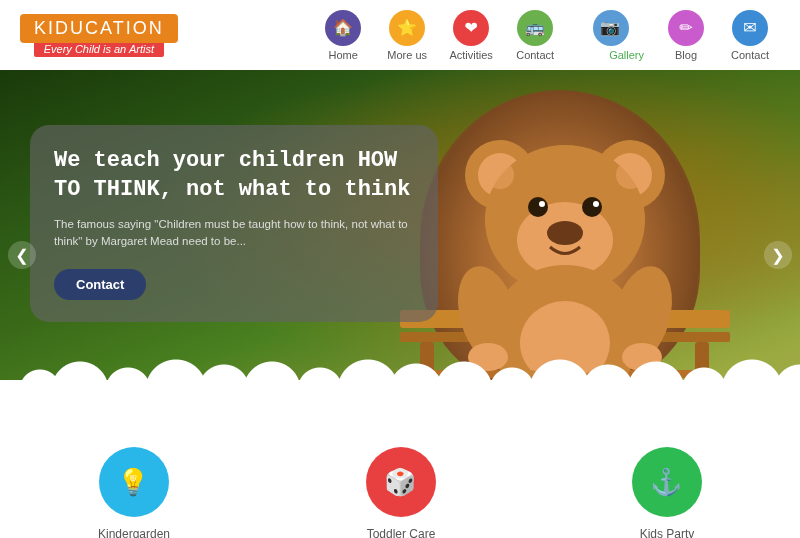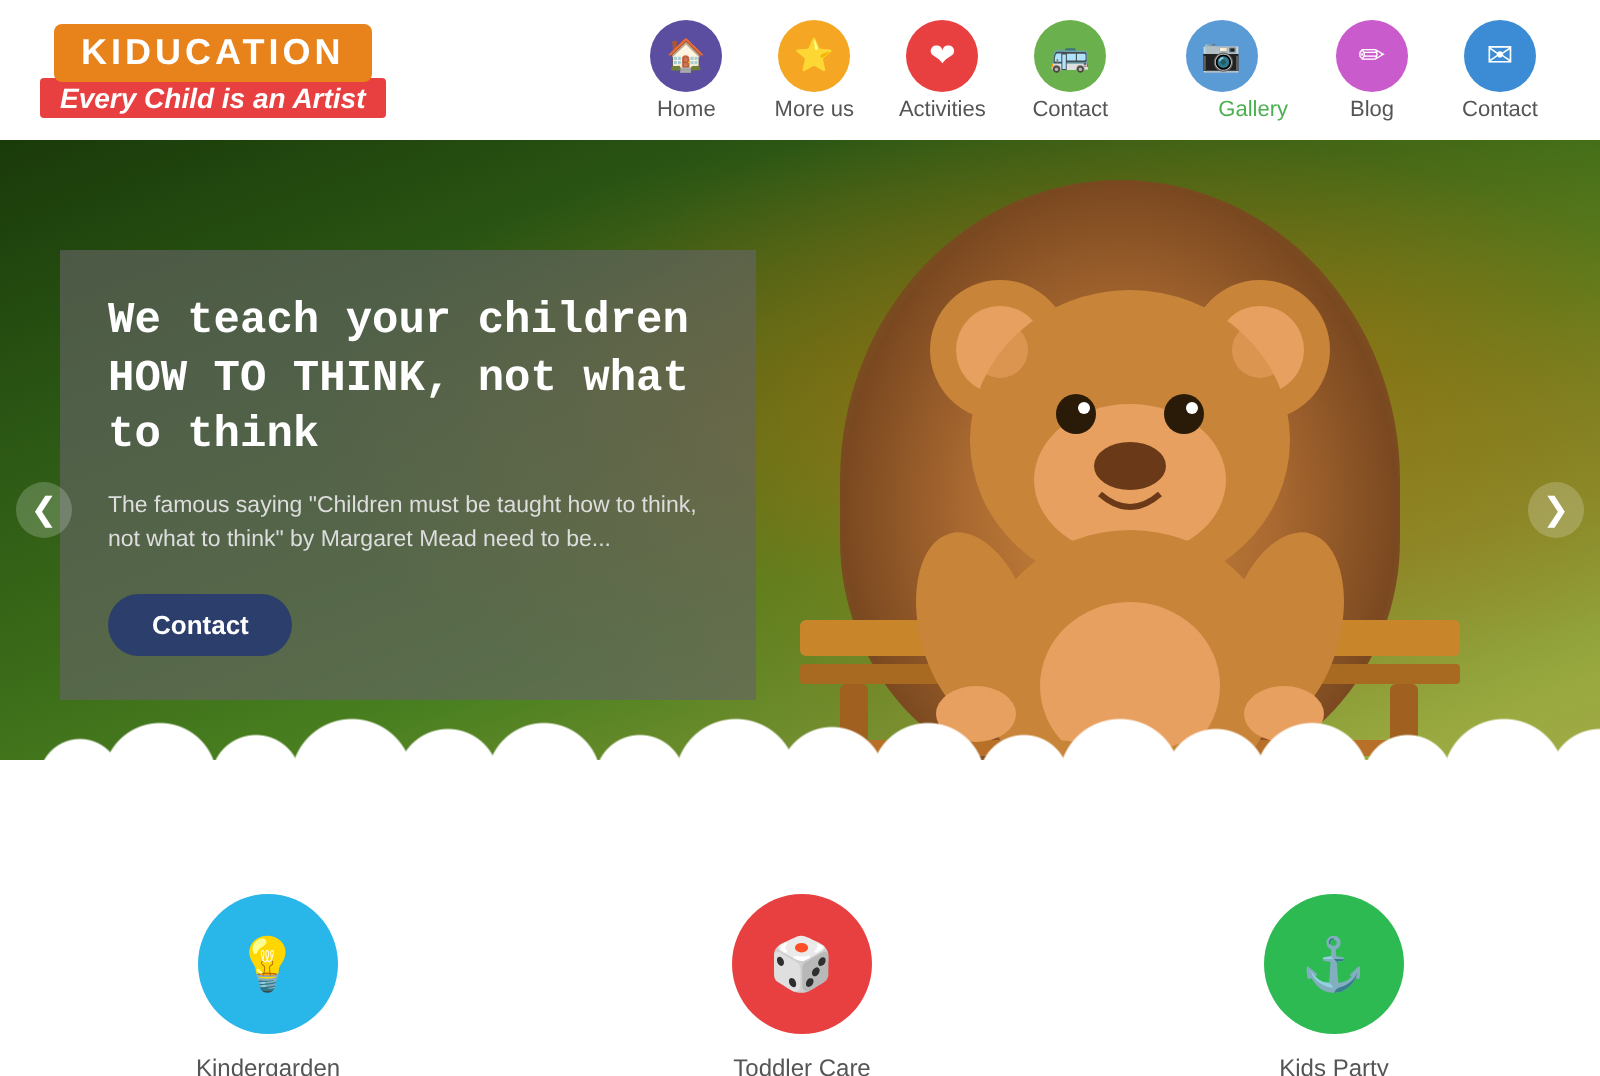--- a/index.html
+++ b/index.html
@@ -17,36 +17,35 @@
     }
     .logo-area {
       display: flex;
       flex-direction: column;
       align-items: center;
       margin-right: auto;
     }
     .logo-main {
       background: #e8821a;
       color: #fff;
-      font-weight: bold;
+      font-weight: normal;
       font-size: 18px;
       letter-spacing: 2px;
       padding: 4px 14px;
       border-radius: 4px;
       position: relative;
     }
     .logo-ribbon {
       background: #e84040;
       color: #fff;
-      font-size: 14px;
+      font-size: 11px;
       padding: 2px 10px;
       margin-top: -2px;
       border-radius: 2px;
       font-style: italic;
-      font-weight: bold;
     }
     .nav {
       display: flex;
       gap: 4px;
       align-items: center;
     }
     .nav-item {
       display: flex;
       flex-direction: column;
       align-items: center;
@@ -153,23 +152,23 @@
         radial-gradient(circle at 88% 100%, #fff 22px, transparent 23px),
         radial-gradient(circle at 94% 100%, #fff 30px, transparent 31px),
         radial-gradient(circle at 100% 100%, #fff 25px, transparent 26px);
     }
 
     
     .hero-textbox {
       position: absolute;
       left: 30px;
       top: 55px;
-      width: 348px;
+      width: 408px;
       background: rgba(100,100,100,0.65);
-      border-radius: 0;
+      border-radius: 19px;
       padding: 22px 24px;
       color: #fff;
     }
     .hero-title {
       font-size: 22px;
       font-weight: bold;
       line-height: 1.3;
       margin-bottom: 12px;
       font-family: 'Courier New', monospace;
     }

